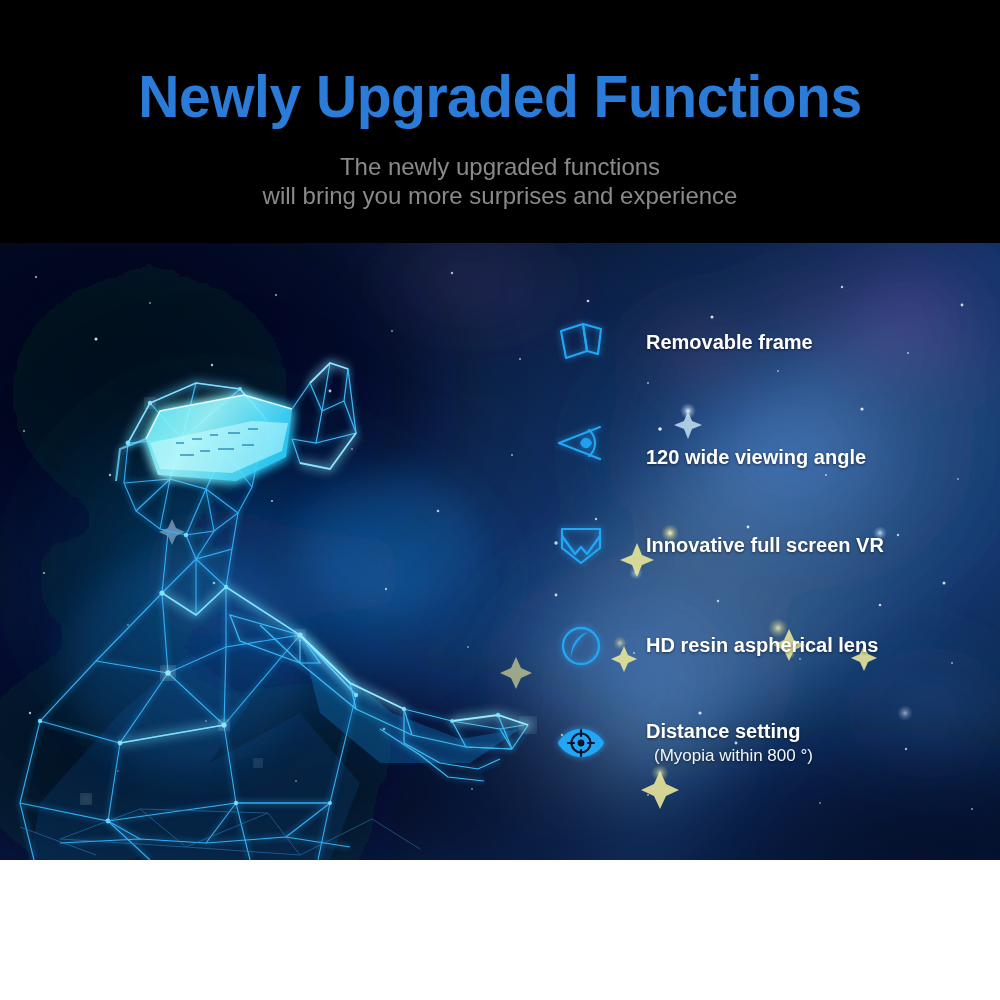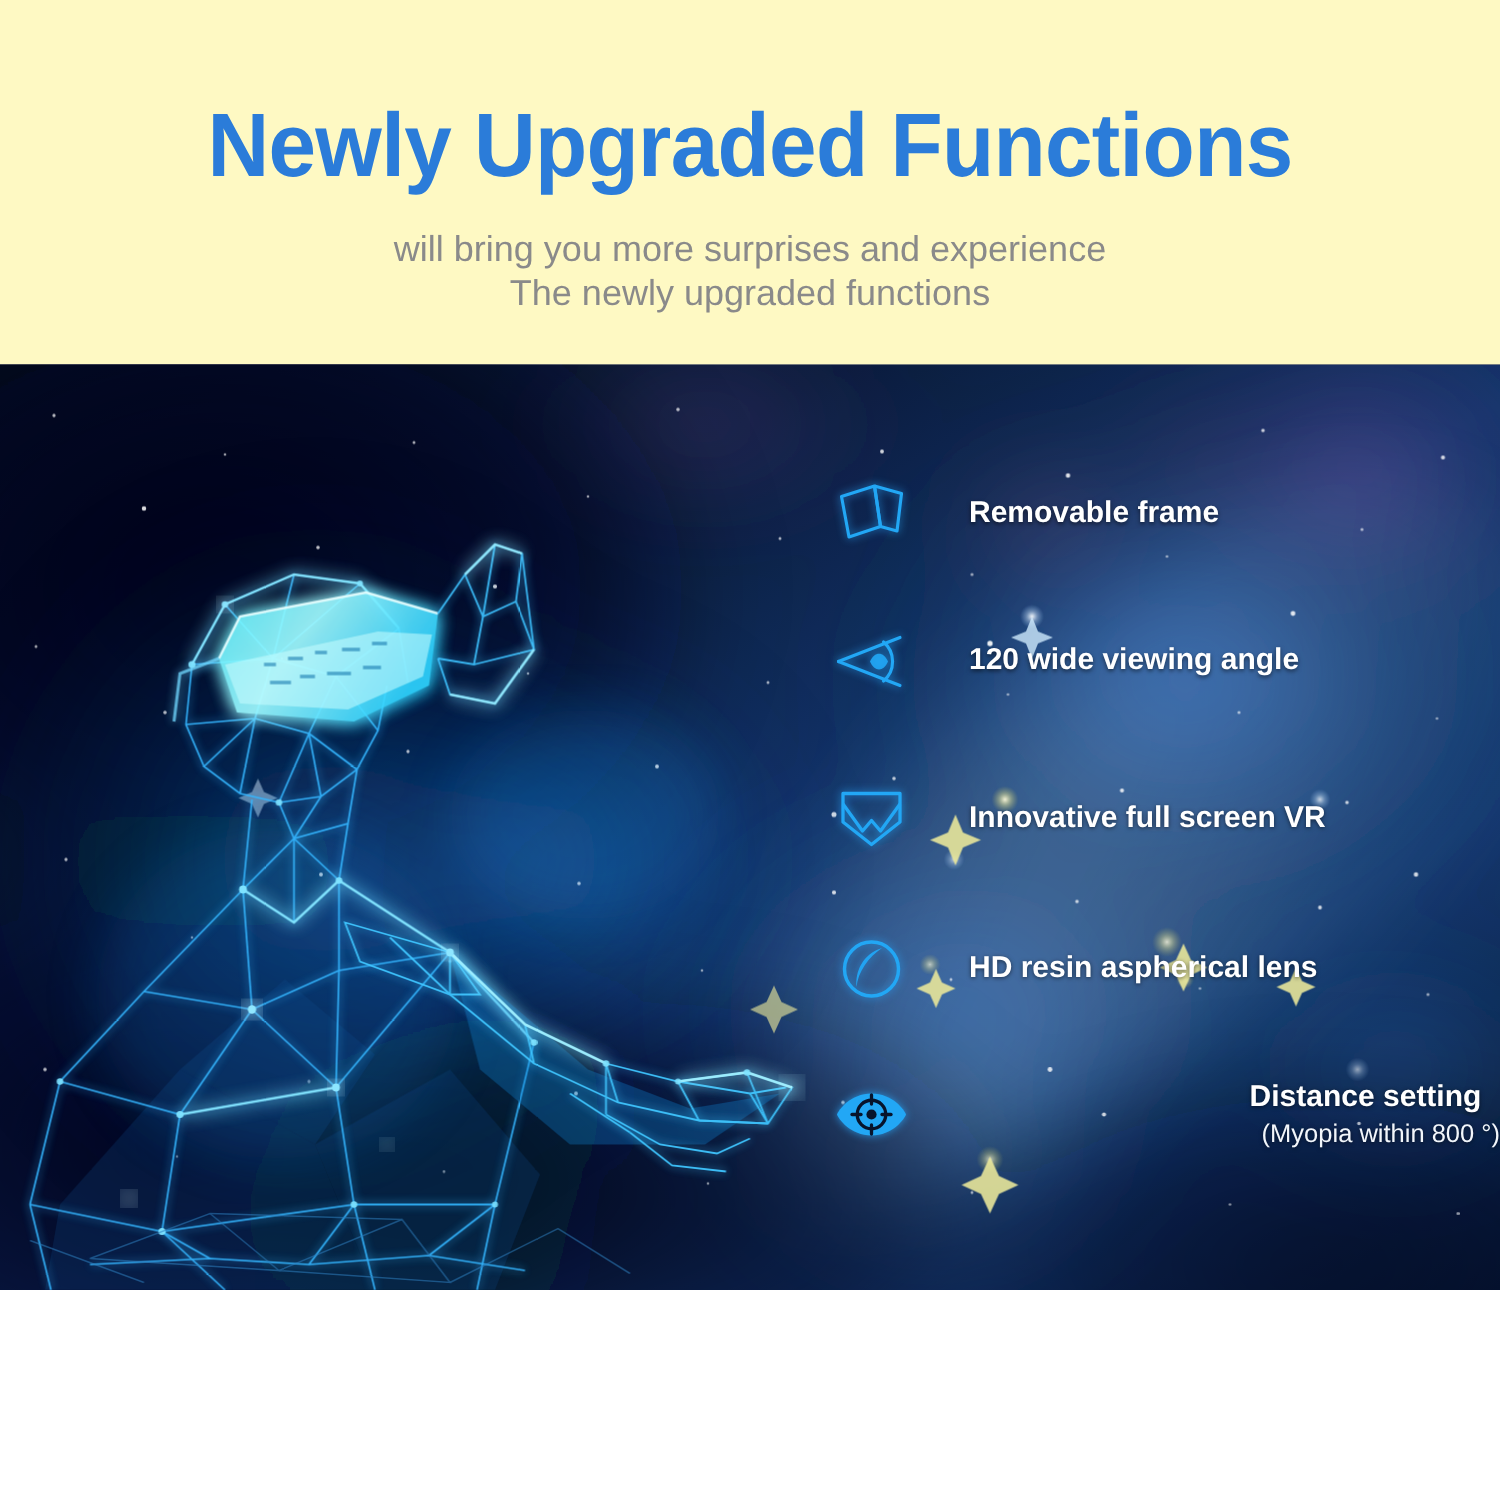--- a/index.html
+++ b/index.html
@@ -14,21 +14,21 @@
     overflow: hidden;
     position: relative;
   }
 
   
   .header {
     position: absolute;
     left: 0; top: 0;
     width: 1000px;
     height: 243px;
-    background: #fef9c3;
+    background: #000000;
     text-align: center;
   }
   .title {
     position: absolute;
     left: 0; top: 62px;
     width: 1000px;
     font-size: 60px;
     font-weight: bold;
     letter-spacing: -0.5px;
     color: #2b7cd9;
@@ -73,24 +73,24 @@
   }
   .feature-row {
     position: absolute;
     left: 0;
     width: 460px;
     height: 56px;
     display: flex;
     align-items: center;
   }
   .feature-row.r0 { top: 72px; }
-  .feature-row.r1 { top: 170px; }
+  .feature-row.r1 { top: 170px; align-items: flex-end; }
   .feature-row.r2 { top: 275px; }
   .feature-row.r3 { top: 375px; }
-  .feature-row.r4 { top: 472px; justify-content: space-between; }
+  .feature-row.r4 { top: 472px; }
 
   .feature-icon {
     width: 58px;
     height: 52px;
     margin-left: 12px;
     flex: 0 0 58px;
     display: flex;
     align-items: center;
     justify-content: center;
   }
@@ -131,22 +131,22 @@
     height: 140px;
     background: #ffffff;
   }
 </style>
 </head>
 <body>
 
 <div class="header">
   <div class="title">Newly Upgraded Functions</div>
   <div class="subtitle">
+    <span class="line">The newly upgraded functions</span>
     <span class="line">will bring you more surprises and experience</span>
-    <span class="line">The newly upgraded functions</span>
   </div>
 </div>
 
 <div class="space-panel">
   <svg class="bg-svg" viewBox="0 0 1000 617" preserveAspectRatio="none">
     <defs>
 
       <linearGradient id="spaceBase" x1="0" y1="0" x2="1" y2="1">
         <stop offset="0%" stop-color="#04101f"></stop>
         <stop offset="28%" stop-color="#0a1c3c"></stop>

